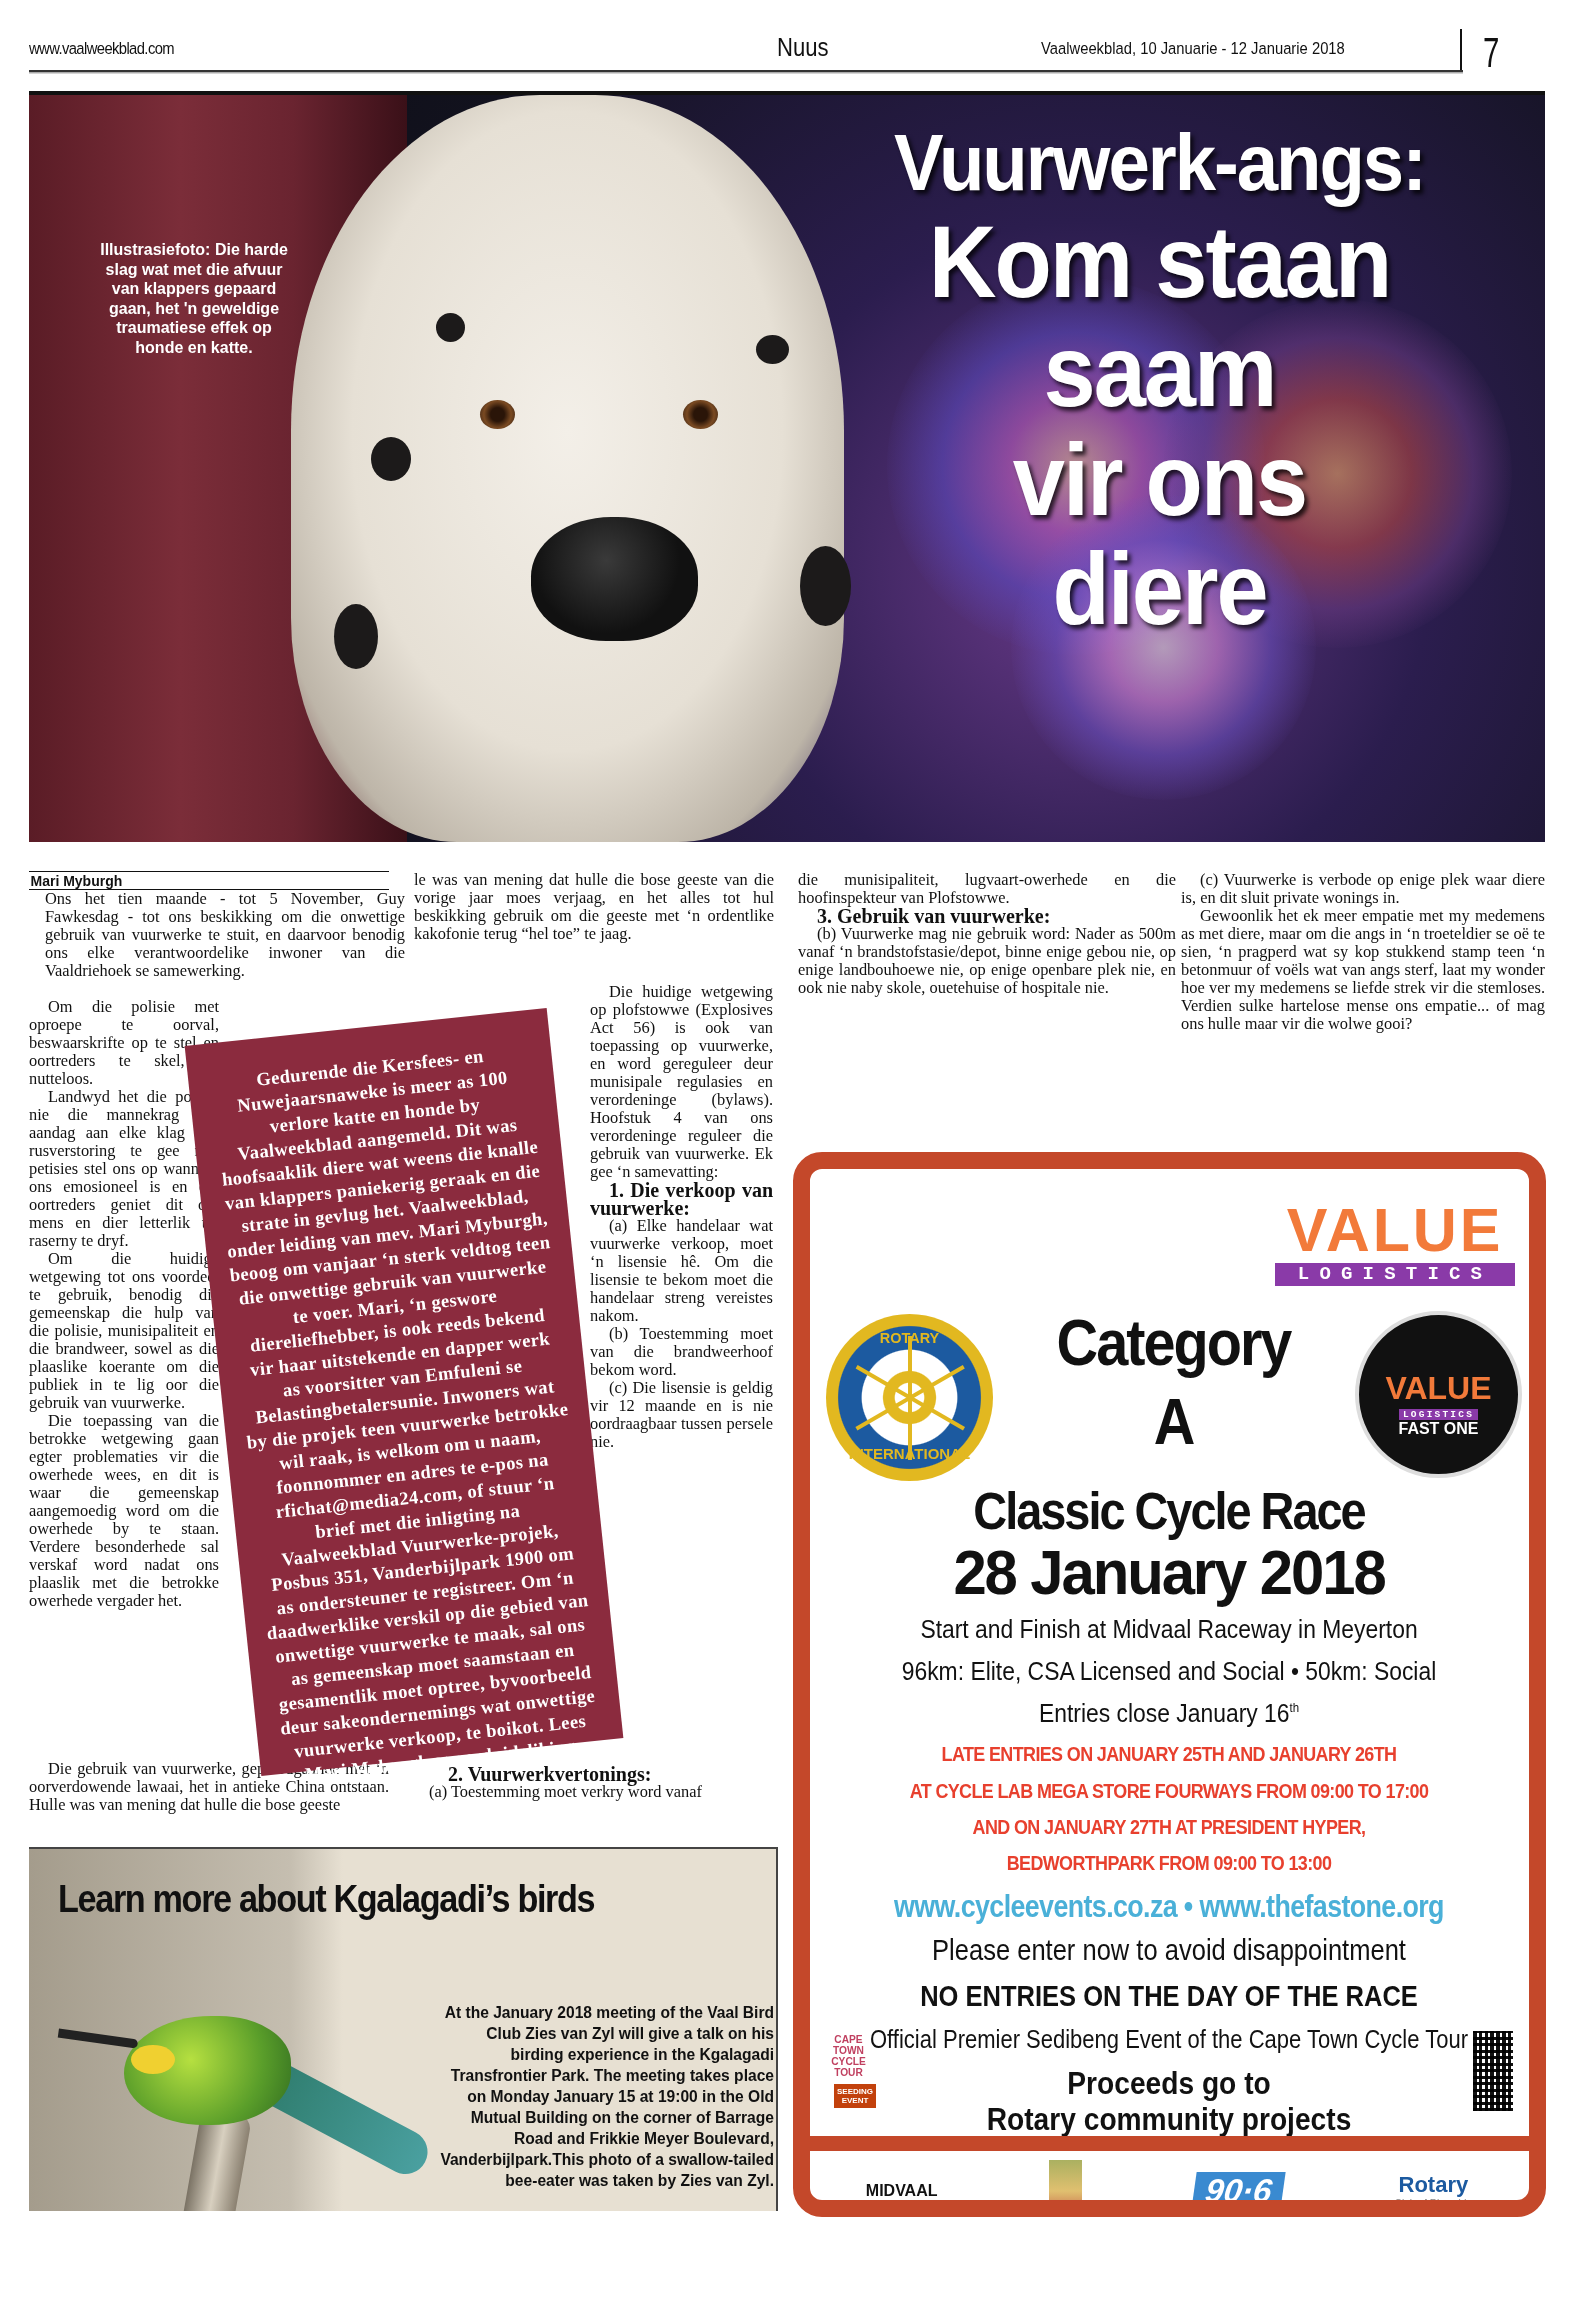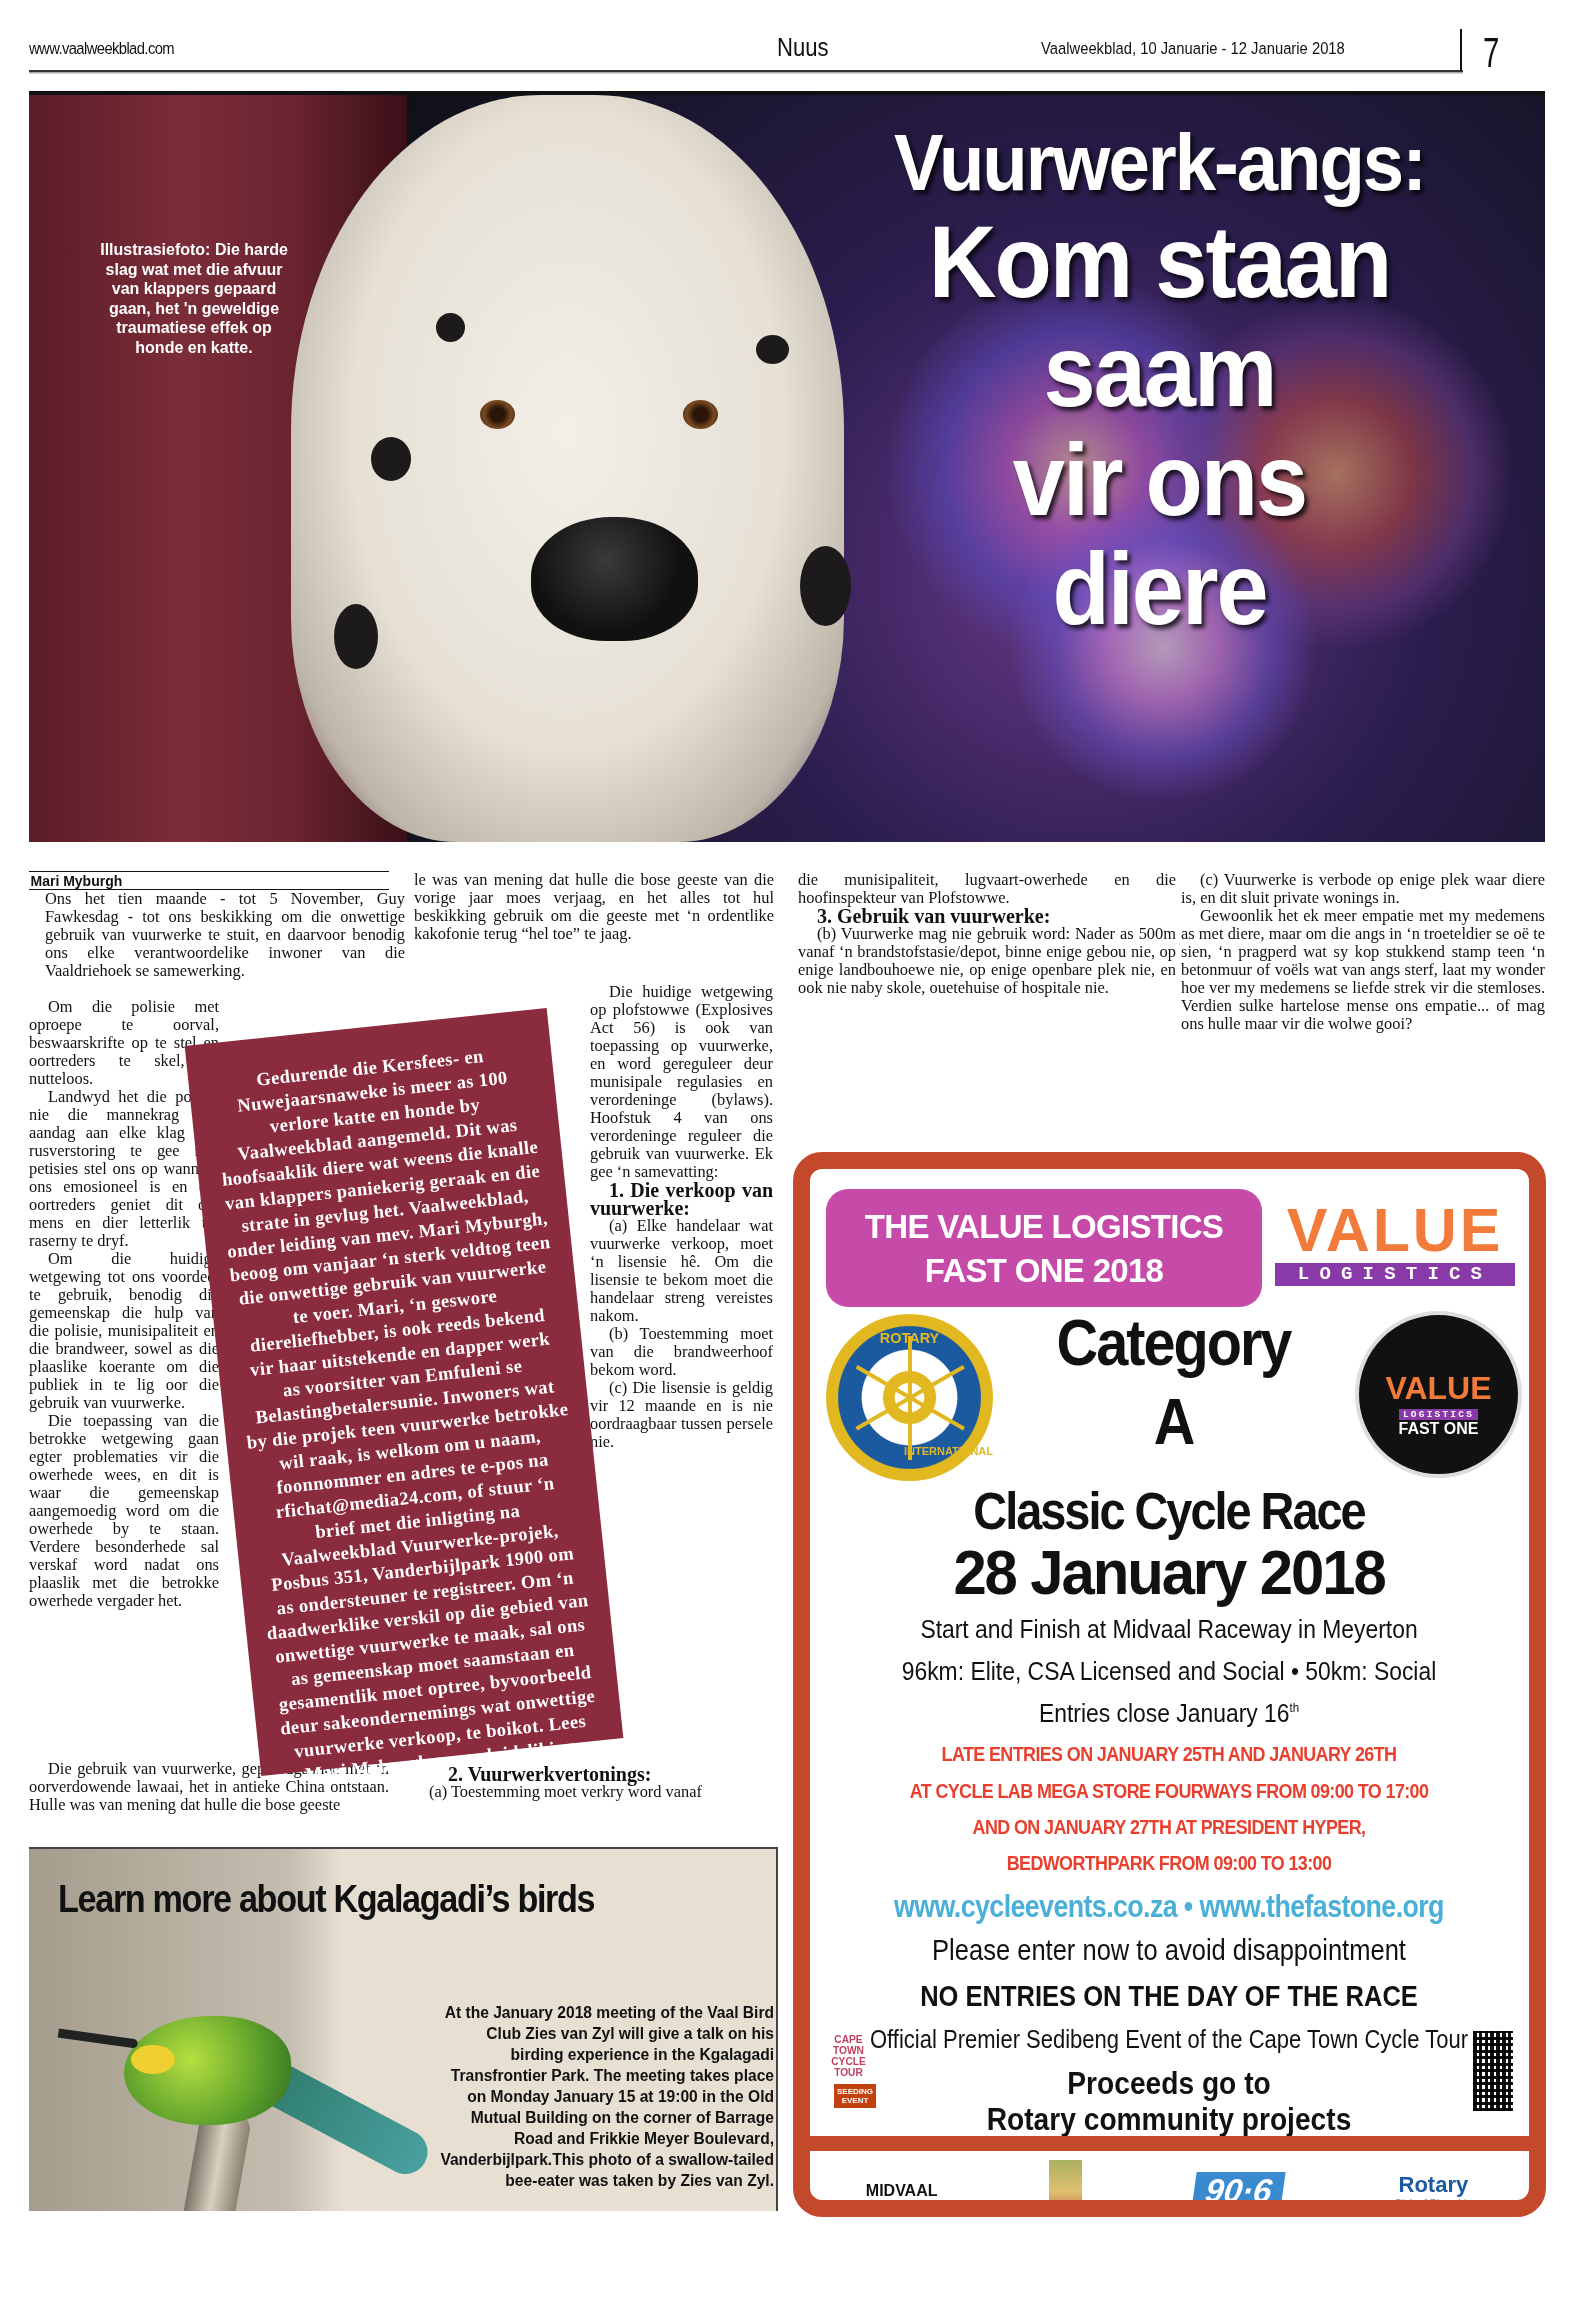--- a/index.html
+++ b/index.html
@@ -193,34 +193,30 @@
   <div class="branch"></div>
   <div class="tail"></div>
   <div class="body"></div>
   <div class="throat"></div>
   <div class="beak"></div>
   <h2>Learn more about Kgalagadi’s birds</h2>
   <div class="text">At the January 2018 meeting of the Vaal Bird Club Zies van Zyl will give a talk on his birding experience in the Kgalagadi Transfrontier Park. The meeting takes place on Monday January 15 at 19:00 in the Old Mutual Building on the corner of Barrage Road and Frikkie Meyer Boulevard, Vanderbijlpark.This photo of a swallow-tailed bee-eater was taken by Zies van Zyl.</div>
 </div>
 
 <div class="ad">
-  <div class="pink">
-    <div>THE VALUE LOGISTICS</div>
-    <div>FAST ONE  2018</div>
-  </div>
   <div class="vlogo">
     <div class="v">VALUE</div>
     <div class="l">LOGISTICS</div>
   </div>
   <div class="rotary">
     <div class="spoke"></div>
     <div class="spoke" style="transform:rotate(60deg)"></div>
     <div class="spoke" style="transform:rotate(120deg)"></div>
     <div class="rl">ROTARY</div>
-    <div class="rl" style="top:131px;font-size:11px;text-align:right;">INTERNATIONAL</div>
+    <div class="rl" style="top:131px;font-size:15px;">INTERNATIONAL</div>
   </div>
   <div class="cat">
     <div>Category</div>
     <div>A</div>
   </div>
   <div class="fastone">
     <div class="a">VALUE</div>
     <div class="b">LOGISTICS</div>
     <div class="c">FAST ONE</div>
   </div>

